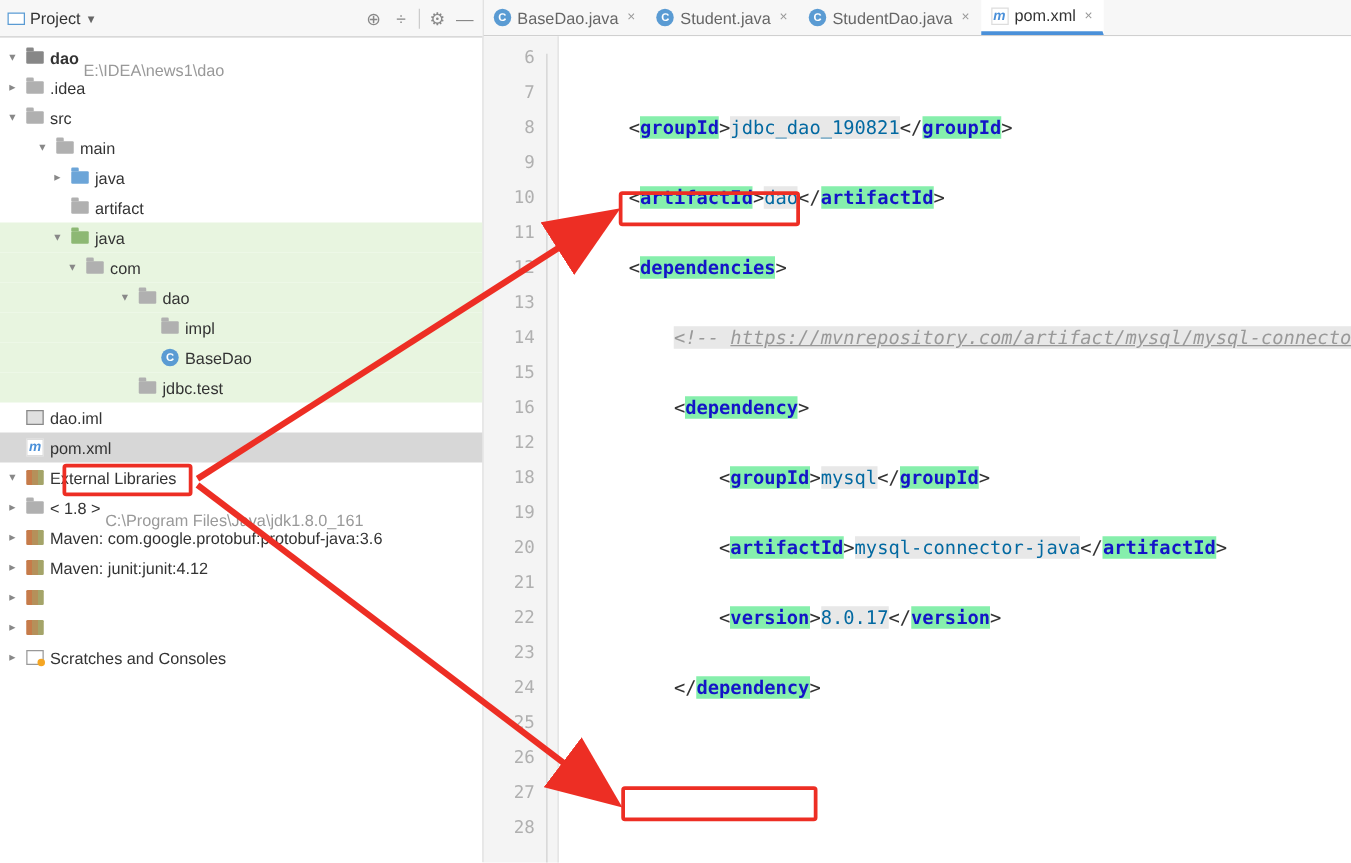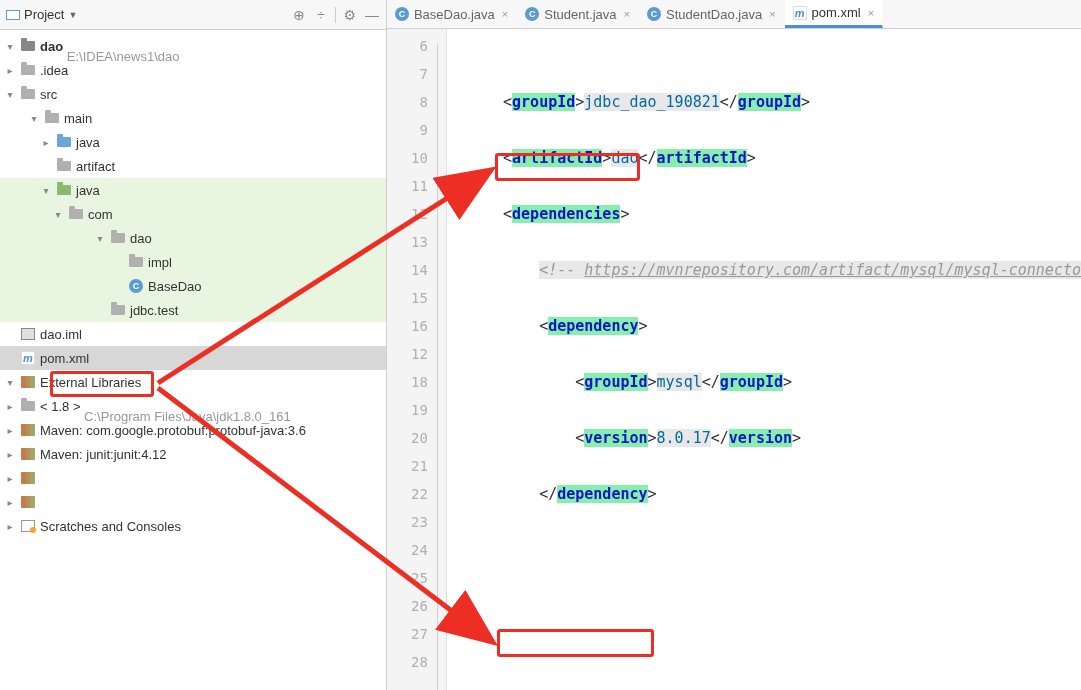--- a/index.html
+++ b/index.html
@@ -272,20 +272,21 @@
           <div>27</div>
           <div>28</div>
         </div>
       <div class="code"><div>&nbsp;</div>
 <div>    &lt;<span class="tagname">groupId</span>&gt;<span class="text">jdbc_dao_190821</span>&lt;/<span class="tagname">groupId</span>&gt;</div>
 <div>    &lt;<span class="tagname">artifactId</span>&gt;<span class="text">dao</span>&lt;/<span class="tagname">artifactId</span>&gt;</div>
 <div>    &lt;<span class="tagname">dependencies</span>&gt;</div>
 <div>        <span class="comment">&lt;!-- </span><span class="comment link">https://mvnrepository.com/artifact/mysql/mysql-connecto</span></div>
 <div>        &lt;<span class="tagname">dependency</span>&gt;</div>
 <div>            &lt;<span class="tagname">groupId</span>&gt;<span class="text">mysql</span>&lt;/<span class="tagname">groupId</span>&gt;</div>
+<div>            &lt;<span class="tagname">artifactId</span>&gt;<span class="text">mysql-connector-java</span>&lt;/<span class="tagname">artifactId</span>&gt;</div>
 <div>            &lt;<span class="tagname">version</span>&gt;<span class="text">8.0.17</span>&lt;/<span class="tagname">version</span>&gt;</div>
 <div>        &lt;/<span class="tagname">dependency</span>&gt;</div>
 <div> </div>
 
 
 
 
 
 
 

